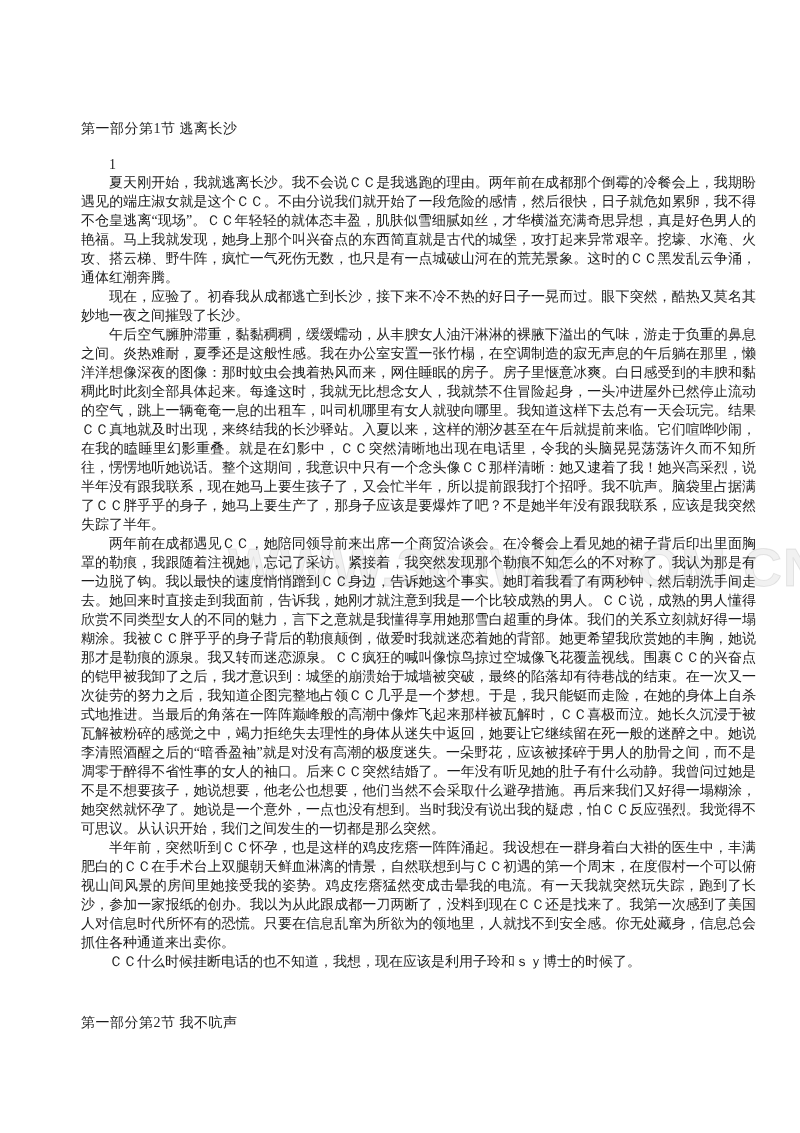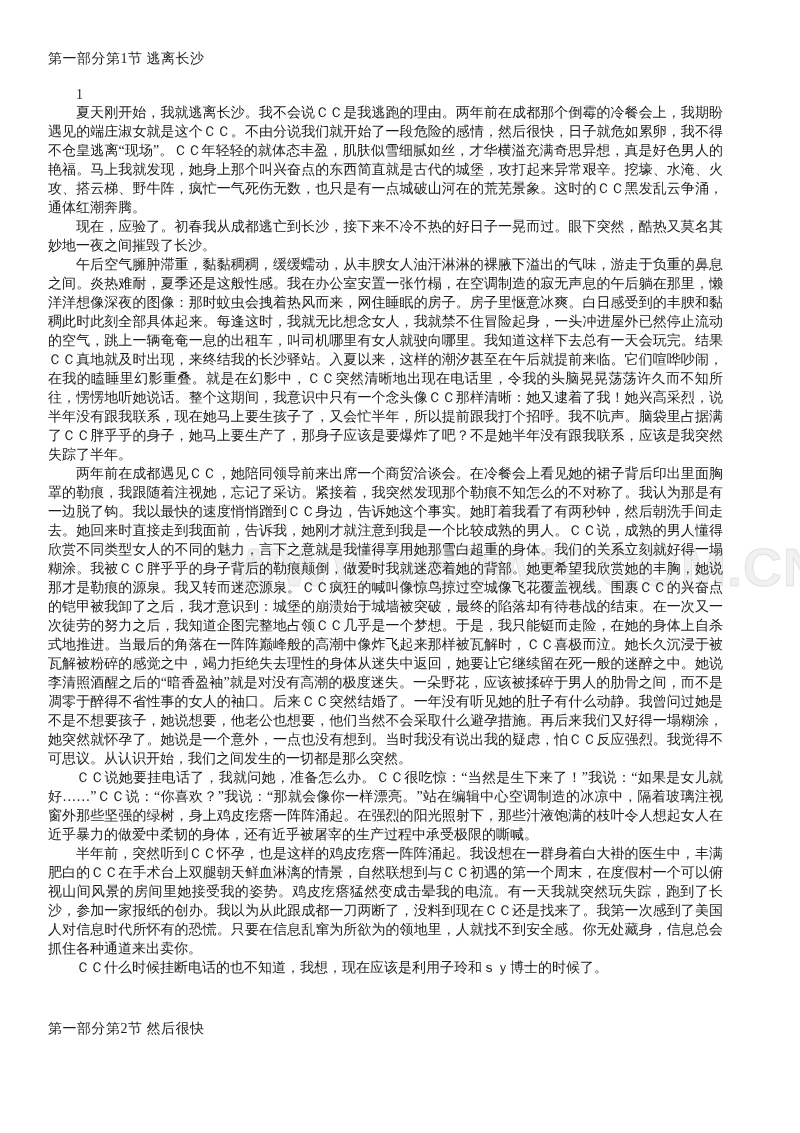--- a/index.html
+++ b/index.html
@@ -29,25 +29,25 @@
     line-height: 66px;
     white-space: nowrap;
     text-transform: uppercase;
     color: rgba(120, 120, 120, 0.10);
     -webkit-text-stroke: 1px rgba(120, 120, 120, 0.16);
     user-select: none;
     pointer-events: none;
   }
   .content {
     position: absolute;
-    left: 48px;
+    left: 81px;
     top: 0;
     width: 675px;
     z-index: 1;
-    padding-top: 50px;
+    padding-top: 120px;
   }
   .section-heading {
     font-size: 14px;
     font-weight: normal;
     line-height: 17px;
     margin: 0;
     letter-spacing: 0.5px;
   }
   .heading-gap {
     margin-bottom: 19px;
@@ -82,21 +82,20 @@
 
     <h1 class="section-heading heading-gap">第一部分第1节 逃离长沙</h1>
 
     <div class="chapter-number">1</div>
 
     <div class="body-text">
       <p>夏天刚开始，我就逃离长沙。我不会说ＣＣ是我逃跑的理由。两年前在成都那个倒霉的冷餐会上，我期盼遇见的端庄淑女就是这个ＣＣ。不由分说我们就开始了一段危险的感情，然后很快，日子就危如累卵，我不得不仓皇逃离“现场”。ＣＣ年轻轻的就体态丰盈，肌肤似雪细腻如丝，才华横溢充满奇思异想，真是好色男人的艳福。马上我就发现，她身上那个叫兴奋点的东西简直就是古代的城堡，攻打起来异常艰辛。挖壕、水淹、火攻、搭云梯、野牛阵，疯忙一气死伤无数，也只是有一点城破山河在的荒芜景象。这时的ＣＣ黑发乱云争涌，通体红潮奔腾。</p>
       <p>现在，应验了。初春我从成都逃亡到长沙，接下来不冷不热的好日子一晃而过。眼下突然，酷热又莫名其妙地一夜之间摧毁了长沙。</p>
       <p>午后空气臃肿滞重，黏黏稠稠，缓缓蠕动，从丰腴女人油汗淋淋的裸腋下溢出的气味，游走于负重的鼻息之间。炎热难耐，夏季还是这般性感。我在办公室安置一张竹榻，在空调制造的寂无声息的午后躺在那里，懒洋洋想像深夜的图像：那时蚊虫会拽着热风而来，网住睡眠的房子。房子里惬意冰爽。白日感受到的丰腴和黏稠此时此刻全部具体起来。每逢这时，我就无比想念女人，我就禁不住冒险起身，一头冲进屋外已然停止流动的空气，跳上一辆奄奄一息的出租车，叫司机哪里有女人就驶向哪里。我知道这样下去总有一天会玩完。结果ＣＣ真地就及时出现，来终结我的长沙驿站。入夏以来，这样的潮汐甚至在午后就提前来临。它们喧哗吵闹，在我的瞌睡里幻影重叠。就是在幻影中，ＣＣ突然清晰地出现在电话里，令我的头脑晃晃荡荡许久而不知所往，愣愣地听她说话。整个这期间，我意识中只有一个念头像ＣＣ那样清晰：她又逮着了我！她兴高采烈，说半年没有跟我联系，现在她马上要生孩子了，又会忙半年，所以提前跟我打个招呼。我不吭声。脑袋里占据满了ＣＣ胖乎乎的身子，她马上要生产了，那身子应该是要爆炸了吧？不是她半年没有跟我联系，应该是我突然失踪了半年。</p>
       <p>两年前在成都遇见ＣＣ，她陪同领导前来出席一个商贸洽谈会。在冷餐会上看见她的裙子背后印出里面胸罩的勒痕，我跟随着注视她，忘记了采访。紧接着，我突然发现那个勒痕不知怎么的不对称了。我认为那是有一边脱了钩。我以最快的速度悄悄蹭到ＣＣ身边，告诉她这个事实。她盯着我看了有两秒钟，然后朝洗手间走去。她回来时直接走到我面前，告诉我，她刚才就注意到我是一个比较成熟的男人。ＣＣ说，成熟的男人懂得欣赏不同类型女人的不同的魅力，言下之意就是我懂得享用她那雪白超重的身体。我们的关系立刻就好得一塌糊涂。我被ＣＣ胖乎乎的身子背后的勒痕颠倒，做爱时我就迷恋着她的背部。她更希望我欣赏她的丰胸，她说那才是勒痕的源泉。我又转而迷恋源泉。ＣＣ疯狂的喊叫像惊鸟掠过空城像飞花覆盖视线。围裹ＣＣ的兴奋点的铠甲被我卸了之后，我才意识到：城堡的崩溃始于城墙被突破，最终的陷落却有待巷战的结束。在一次又一次徒劳的努力之后，我知道企图完整地占领ＣＣ几乎是一个梦想。于是，我只能铤而走险，在她的身体上自杀式地推进。当最后的角落在一阵阵巅峰般的高潮中像炸飞起来那样被瓦解时，ＣＣ喜极而泣。她长久沉浸于被瓦解被粉碎的感觉之中，竭力拒绝失去理性的身体从迷失中返回，她要让它继续留在死一般的迷醉之中。她说李清照酒醒之后的“暗香盈袖”就是对没有高潮的极度迷失。一朵野花，应该被揉碎于男人的肋骨之间，而不是凋零于醉得不省性事的女人的袖口。后来ＣＣ突然结婚了。一年没有听见她的肚子有什么动静。我曾问过她是不是不想要孩子，她说想要，他老公也想要，他们当然不会采取什么避孕措施。再后来我们又好得一塌糊涂，她突然就怀孕了。她说是一个意外，一点也没有想到。当时我没有说出我的疑虑，怕ＣＣ反应强烈。我觉得不可思议。从认识开始，我们之间发生的一切都是那么突然。</p>
-      <p>ＣＣ说她要挂电话了，我就问她，准备怎么办。ＣＣ很吃惊：“当然是生下来了！”我说：“如果是女儿就好……”ＣＣ说：“你喜欢？”我说：“那就会像你一样漂亮。”站在编辑中心空调制造的冰凉中，隔着玻璃注视窗外那些坚强的绿树，身上鸡皮疙瘩一阵阵涌起。在强烈的阳光照射下，那些汁液饱满的枝叶令人想起女人在近乎暴力的做爱中柔韧的身体，还有近乎被屠宰的生产过程中承受极限的嘶喊。</p>
       <p>半年前，突然听到ＣＣ怀孕，也是这样的鸡皮疙瘩一阵阵涌起。我设想在一群身着白大褂的医生中，丰满肥白的ＣＣ在手术台上双腿朝天鲜血淋漓的情景，自然联想到与ＣＣ初遇的第一个周末，在度假村一个可以俯视山间风景的房间里她接受我的姿势。鸡皮疙瘩猛然变成击晕我的电流。有一天我就突然玩失踪，跑到了长沙，参加一家报纸的创办。我以为从此跟成都一刀两断了，没料到现在ＣＣ还是找来了。我第一次感到了美国人对信息时代所怀有的恐慌。只要在信息乱窜为所欲为的领地里，人就找不到安全感。你无处藏身，信息总会抓住各种通道来出卖你。</p>
       <p>ＣＣ什么时候挂断电话的也不知道，我想，现在应该是利用子玲和ｓｙ博士的时候了。</p>
     </div>
 
-    <h1 class="section-heading section2-heading">第一部分第2节 然后很快</h1>
+    <h1 class="section-heading section2-heading">第一部分第2节 我不吭声</h1>
 
   </div>
 </div>
 
 </body></html>

